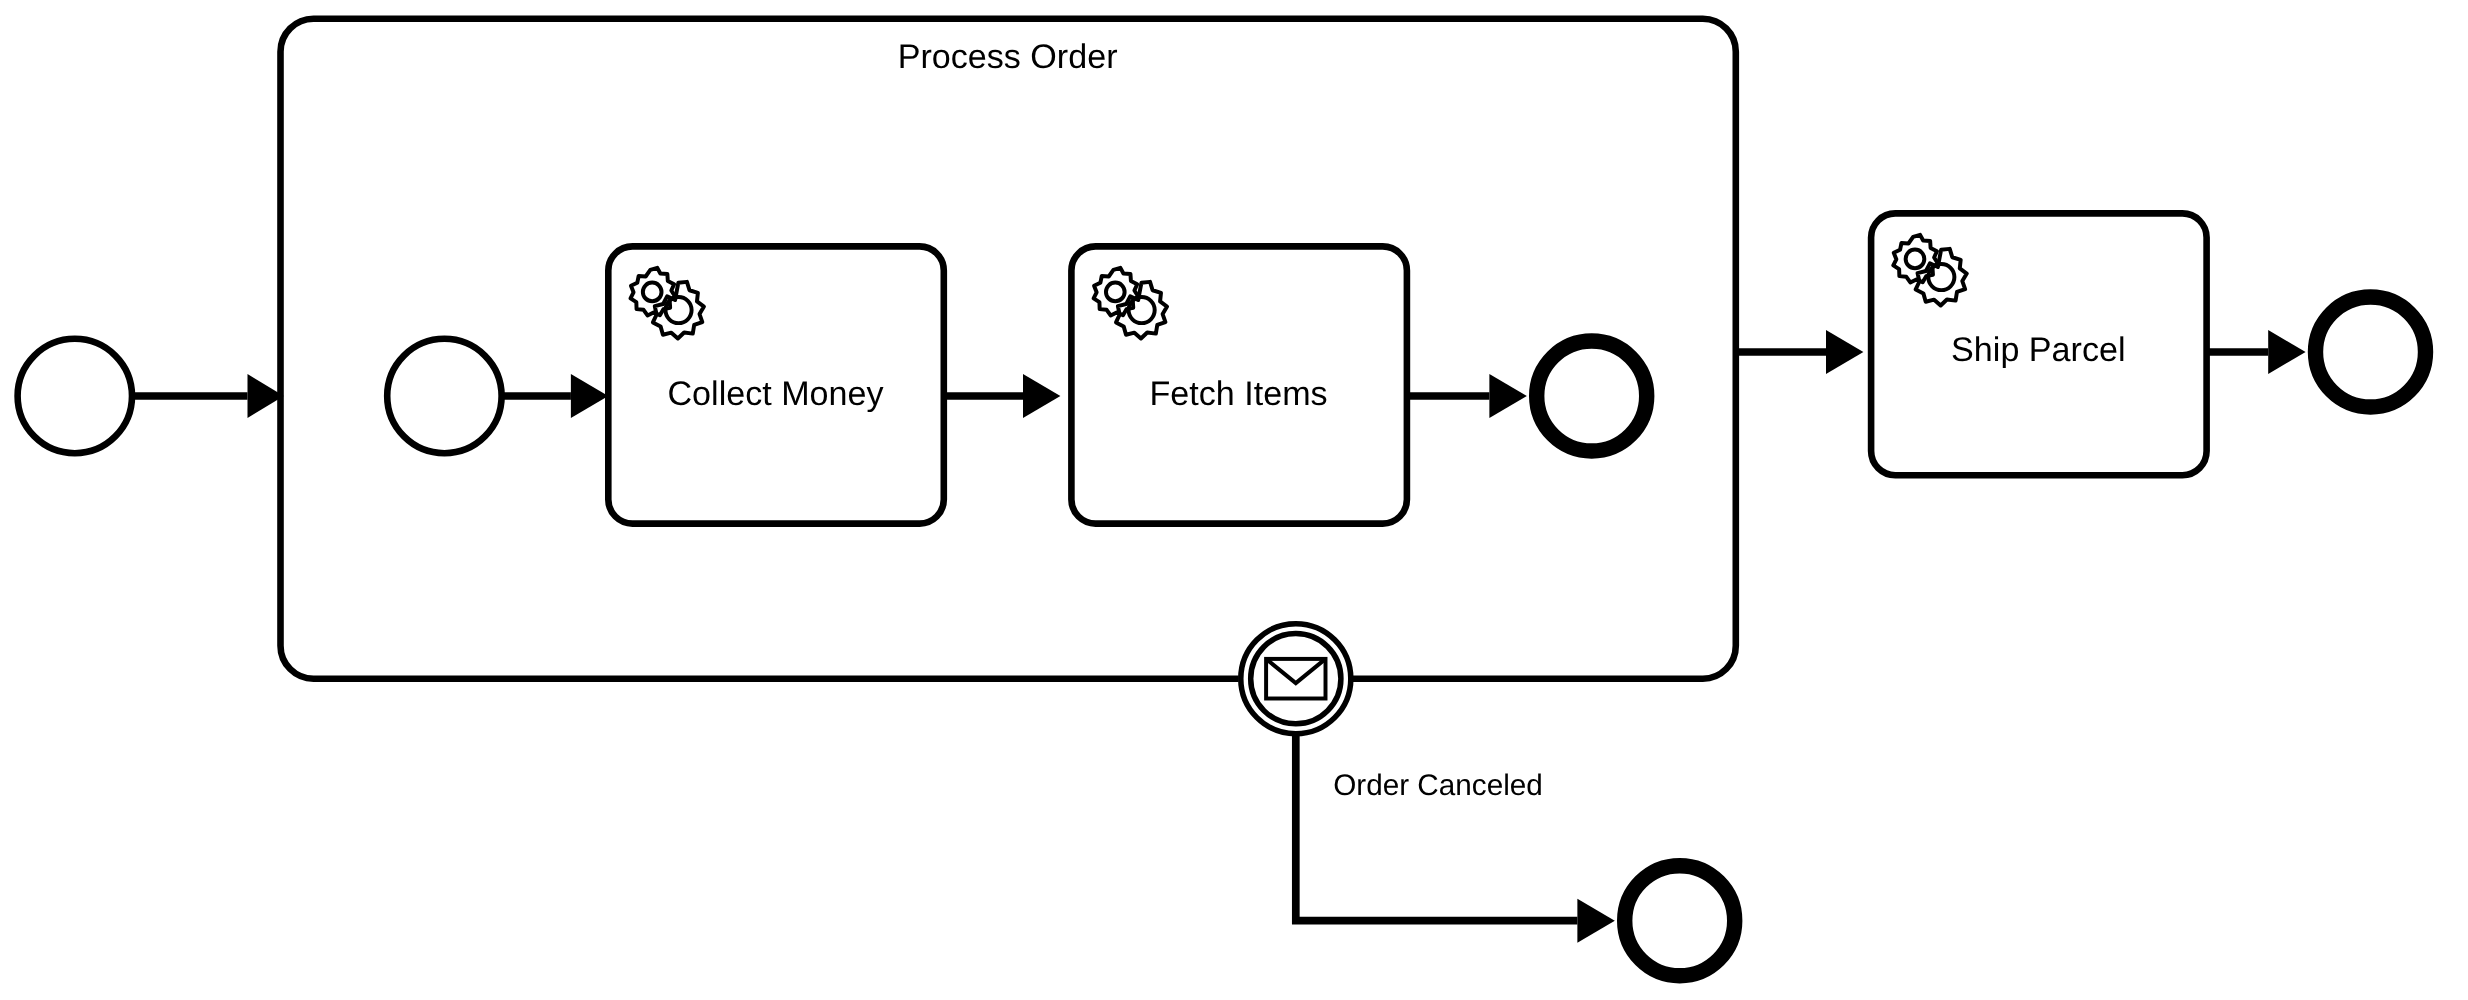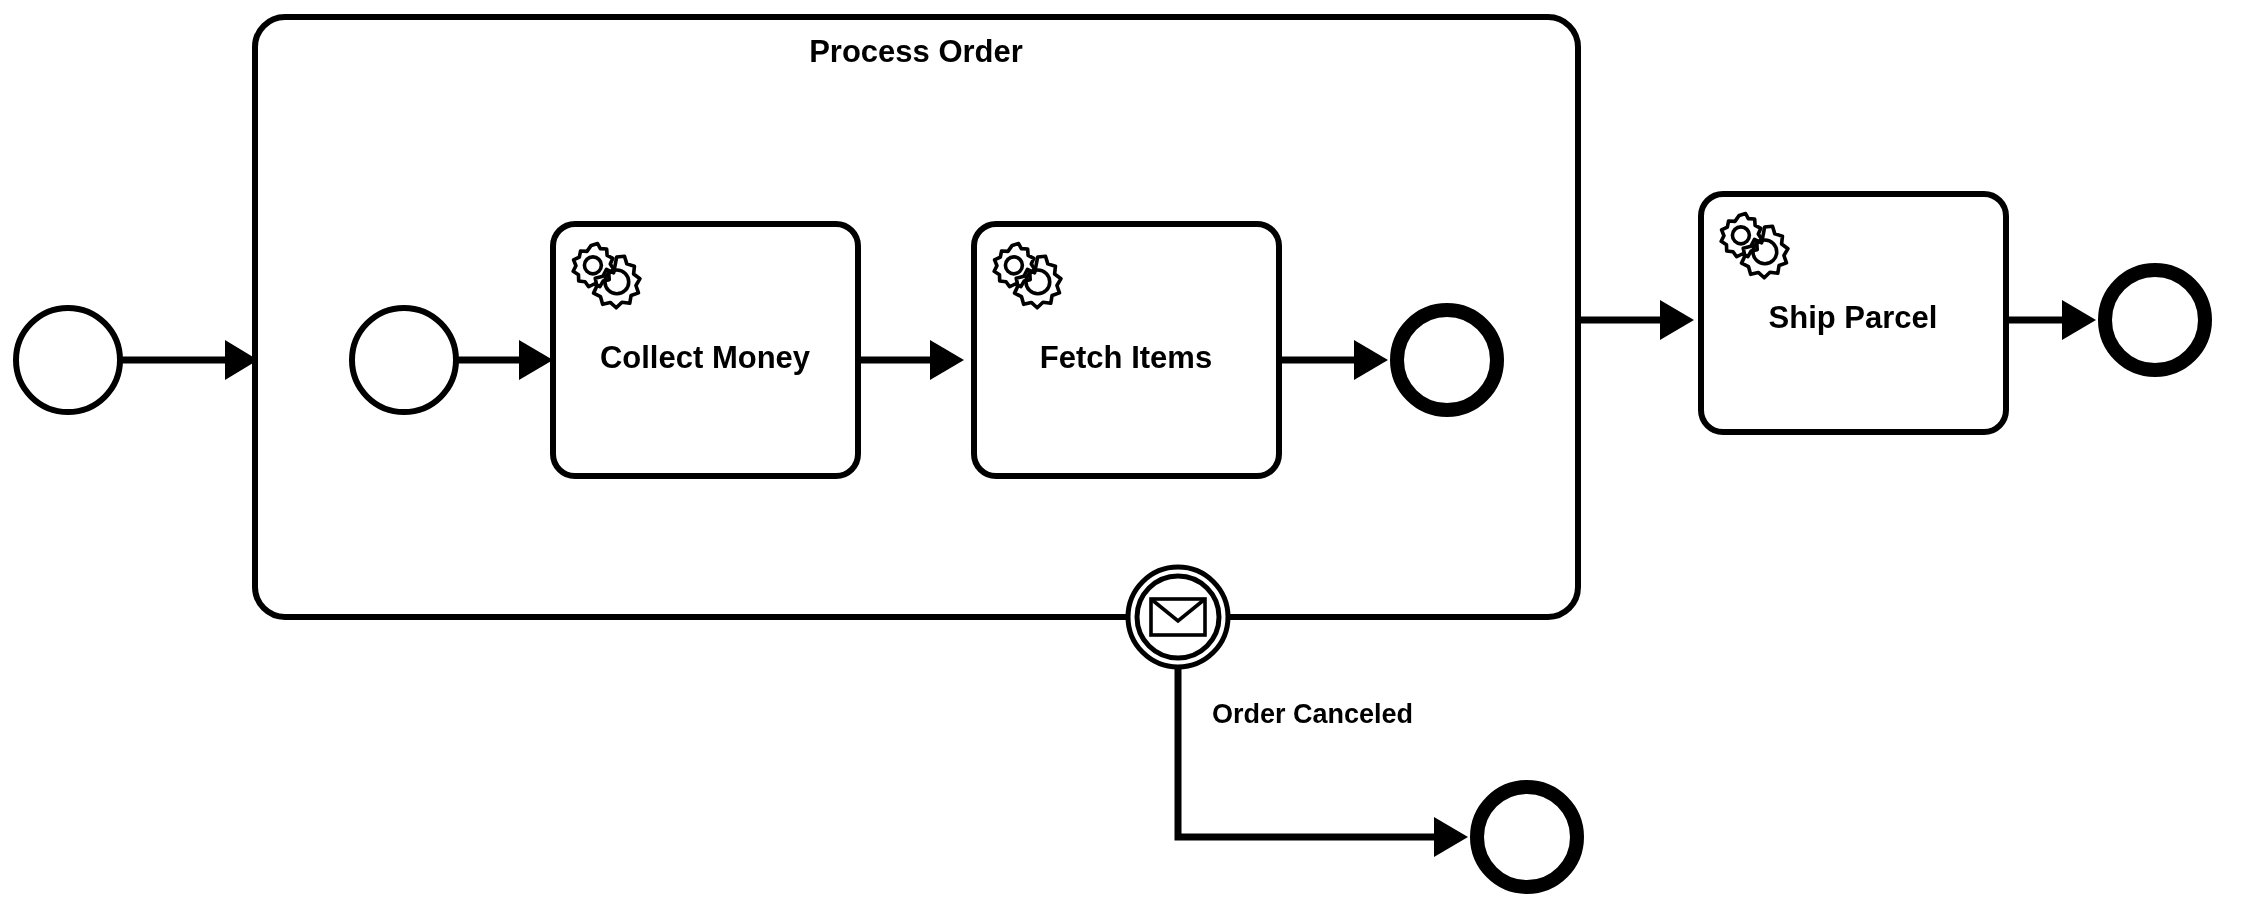--- a/index.html
+++ b/index.html
@@ -12,21 +12,20 @@
     width: 2244px;
     height: 909px;
     overflow: hidden;
     font-family: "Liberation Sans", sans-serif;
   }
   #diagram-root {
     position: relative;
     width: 2244px;
     height: 909px;
     background: #ffffff;
-    font-weight: bold;
   }
   svg#bpmn-canvas {
     position: absolute;
     top: 0;
     left: 0;
     width: 2244px;
     height: 909px;
     display: block;
   }
   text {

